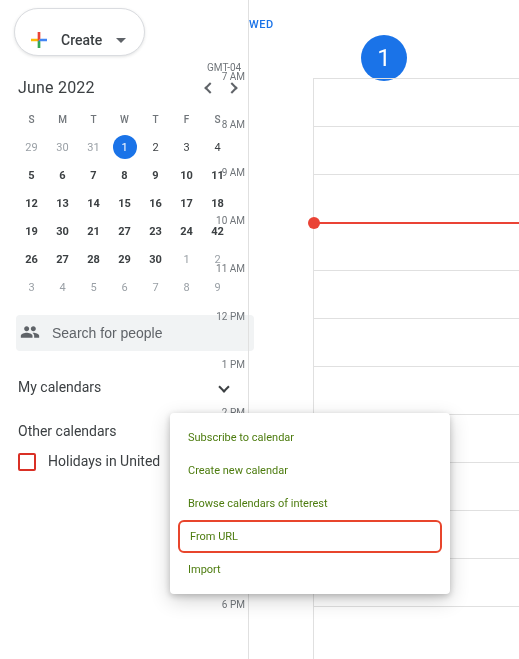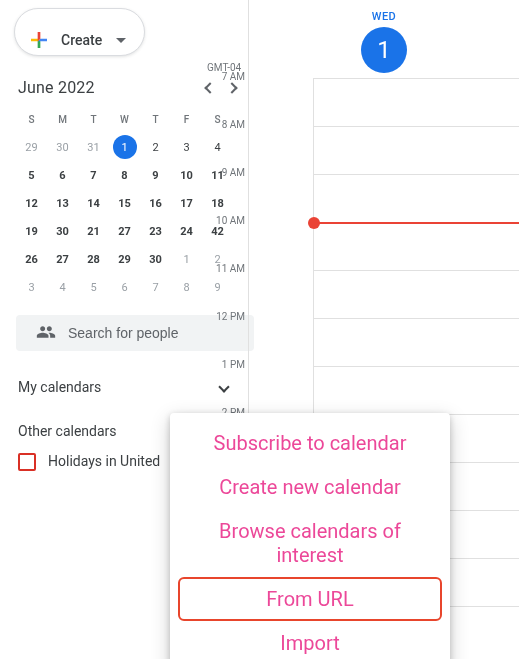--- a/index.html
+++ b/index.html
@@ -50,21 +50,21 @@
     width: 24px; height: 24px; border-radius: 50%;
     background: #1a73e8; color: #fff;
     display: flex; align-items: center; justify-content: center;
   }
   .mini-cell.bold { font-weight: 700; }
 
   .search-box {
     display: flex; align-items: center;
     width: 238px; height: 36px;
     background: #f1f3f4; border-radius: 4px;
-    margin: 14px 0 0 2px; padding: 0 20px; gap: 12px;
+    margin: 14px 0 0 2px; padding: 0 4px; gap: 12px;
     color: #5f6368;
   }
   .people-icon svg { width: 20px; height: 20px; fill: #5f6368; }
   .search-input {
     border: none; background: transparent; outline: none;
     font-size: 14px; color: #3c4043; width: 100%;
   }
   .search-input::placeholder { color: #5f6368; }
 
   .section-row {
@@ -73,21 +73,21 @@
     cursor: pointer;
   }
   .section-row .expand { width: 8px; height: 8px; border-top: 2px solid #3c4043; border-right: 2px solid #3c4043; transform: rotate(135deg); margin-right: 2px; }
 
   .checkbox-row { display: flex; align-items: flex-start; gap: 12px; margin: 14px 0 0 4px; }
   .cbox { width: 18px; height: 18px; border: 2px solid #d93025; border-radius: 2px; flex-shrink: 0; }
   .cbox-label { font-size: 14px; color: #3c4043; white-space: nowrap; overflow: hidden; }
 
   
   .timeline { flex: 1; position: relative; border-left: 1px solid #e0e0e0; margin-left: 0; }
-  .day-header { text-align: center; padding-top: 10px; }
+  .day-header { text-align: left; padding-top: 18px; }
   .day-name { font-size: 11px; color: #1a73e8; font-weight: 500; letter-spacing: .5px; }
   .day-num {
     width: 46px; height: 46px; border-radius: 50%;
     background: #1a73e8; color: #fff;
     display: flex; align-items: center; justify-content: center;
     font-size: 24px; margin: 4px auto 0;
   }
   .gmt { position: absolute; left: -42px; top: 62px; font-size: 10px; color: #70757a; }
   .time-col { position: absolute; left: 0; right: 0; top: 78px; bottom: 0; }
   .hour-row { position: relative; height: 48px; }
@@ -110,23 +110,22 @@
 
   
   .menu {
     position: absolute; left: 170px; top: 413px;
     width: 280px; background: #fff;
     box-shadow: 0 2px 6px rgba(0,0,0,.2), 0 6px 20px rgba(0,0,0,.19);
     border-radius: 4px; padding: 8px 0;
     z-index: 10;
   }
   .menu-item {
-    padding: 10px 18px; font-size: 20px; color: #ec4899;
+    padding: 10px 18px; font-size: 11px; color: #4d7c0f;
     cursor: pointer;
-    text-align: center;
   }
   .menu-item.highlighted {
     border: 2px solid #e8452c;
     border-radius: 6px;
     margin: 0 8px;
     padding: 8px 10px;
   }
 </style>
 </head>
 <body>

